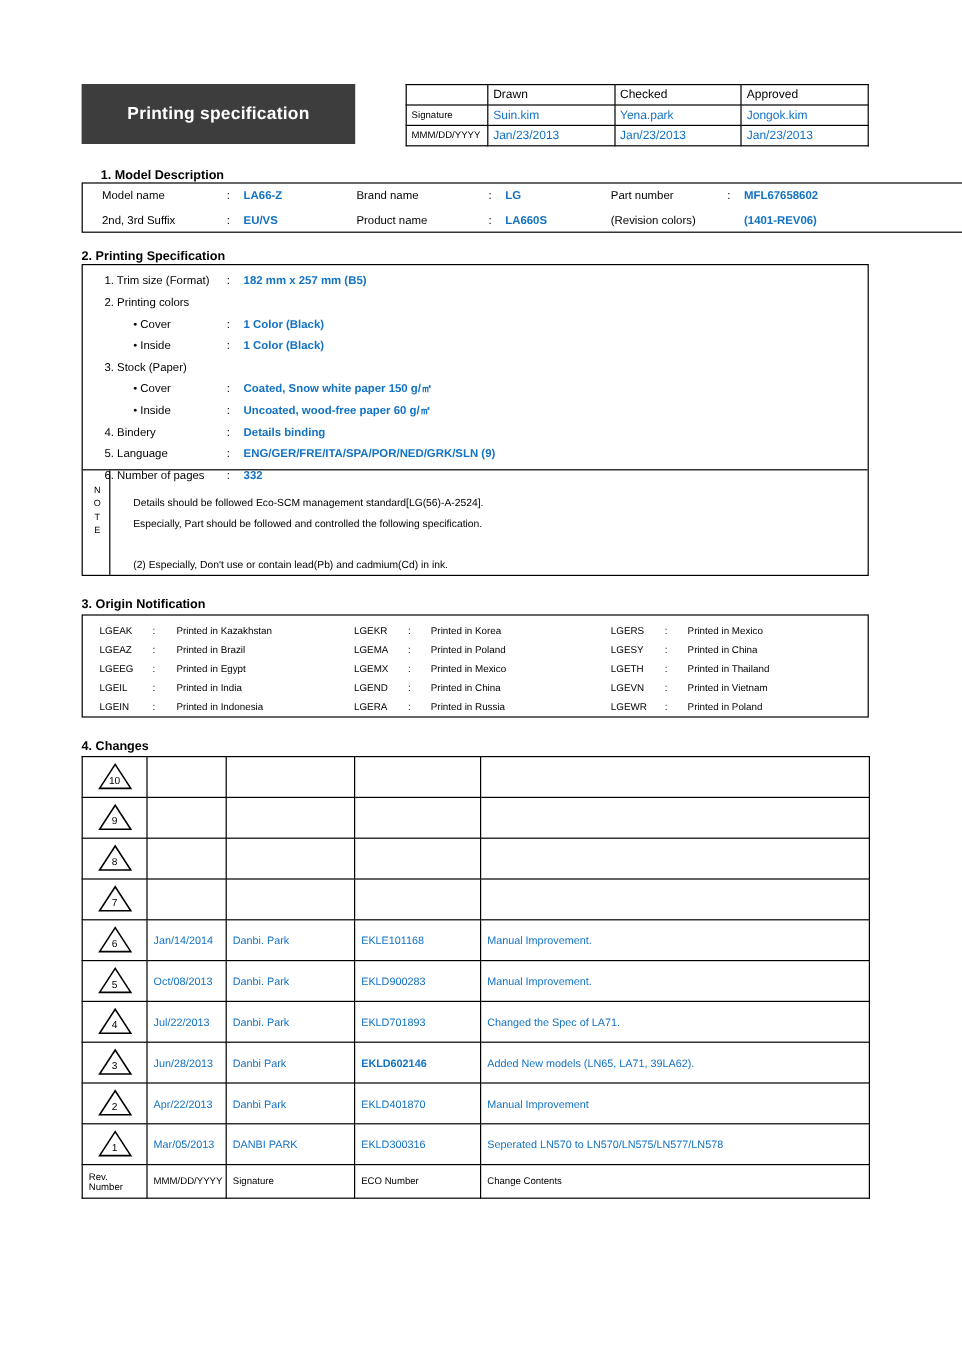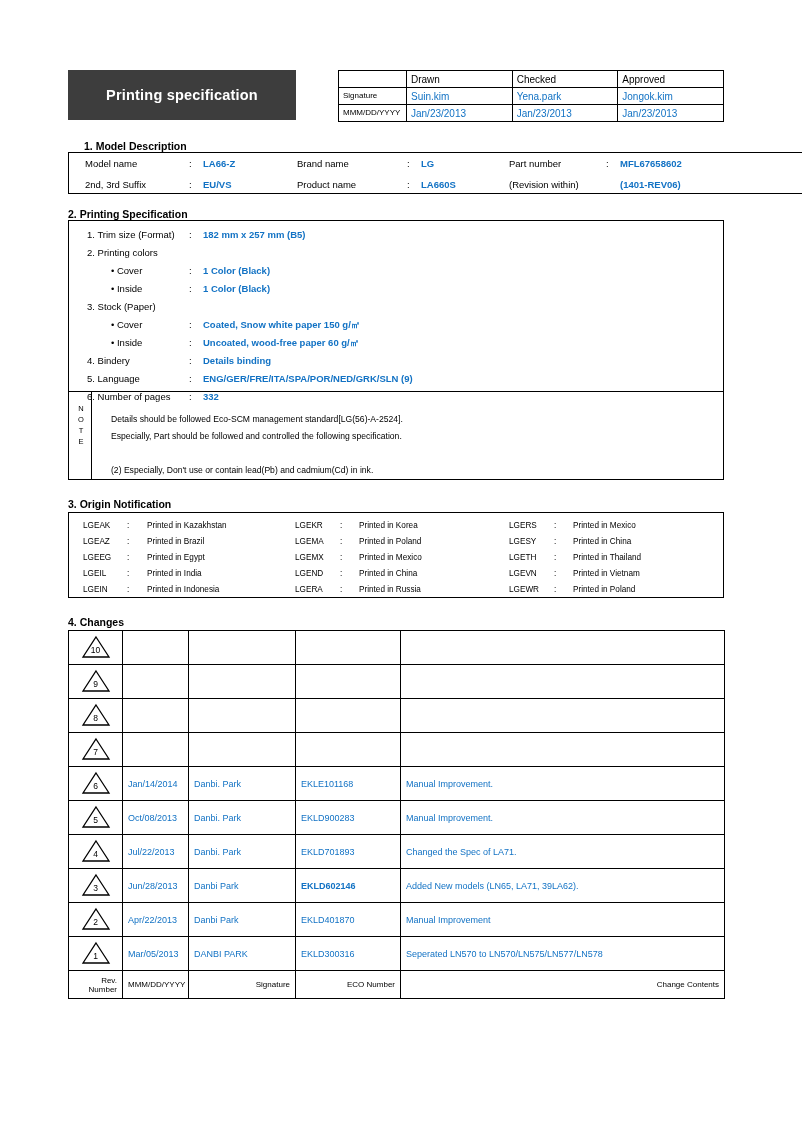--- a/index.html
+++ b/index.html
@@ -118,21 +118,20 @@
     padding: 3px 5px;
     vertical-align: middle;
     color: #1272c4;
     height: 34px;
   }
   #changes-table td.rev { padding: 0; text-align: center; vertical-align: middle; }
   #changes-table tr.footer td {
     color: #000;
     font-size: 8px;
     height: 28px;
-    text-align: right;
   }
   #changes-table tr.empty td { height: 34px; }
   .c0 { width: 54px; }
   .c1 { width: 66px; }
   .c2 { width: 107px; }
   .c3 { width: 105px; }
   .c4 { width: 324px; }
 
   .tri {
     display: inline-block; position: relative;
@@ -193,21 +192,21 @@
       <span class="md-cell md-c" style="left:537px;">:</span>
       <span class="md-cell md-v" style="left:551px;">MFL67658602</span>
     </div>
     <div class="md-row r2">
       <span class="md-cell md-k" style="left:16px;">2nd, 3rd Suffix</span>
       <span class="md-cell md-c" style="left:120px;">:</span>
       <span class="md-cell md-v" style="left:134px;">EU/VS</span>
       <span class="md-cell md-k" style="left:228px;">Product name</span>
       <span class="md-cell md-c" style="left:338px;">:</span>
       <span class="md-cell md-v" style="left:352px;">LA660S</span>
-      <span class="md-cell md-k" style="left:440px;">(Revision within)</span>
+      <span class="md-cell md-k" style="left:440px;">(Revision colors)</span>
       <span class="md-cell md-v" style="left:551px;">(1401-REV06)</span>
     </div>
   </div>
 
   <div class="sec-head" style="left:68px; top:208px;">2. Printing Specification</div>
 
   <div class="box" id="print-box">
 
     <span class="ps-line ps-k" style="left:18px;  top:6px;">1. Trim size (Format)</span>
     <span class="ps-line ps-c" style="left:120px; top:6px;">:</span>

